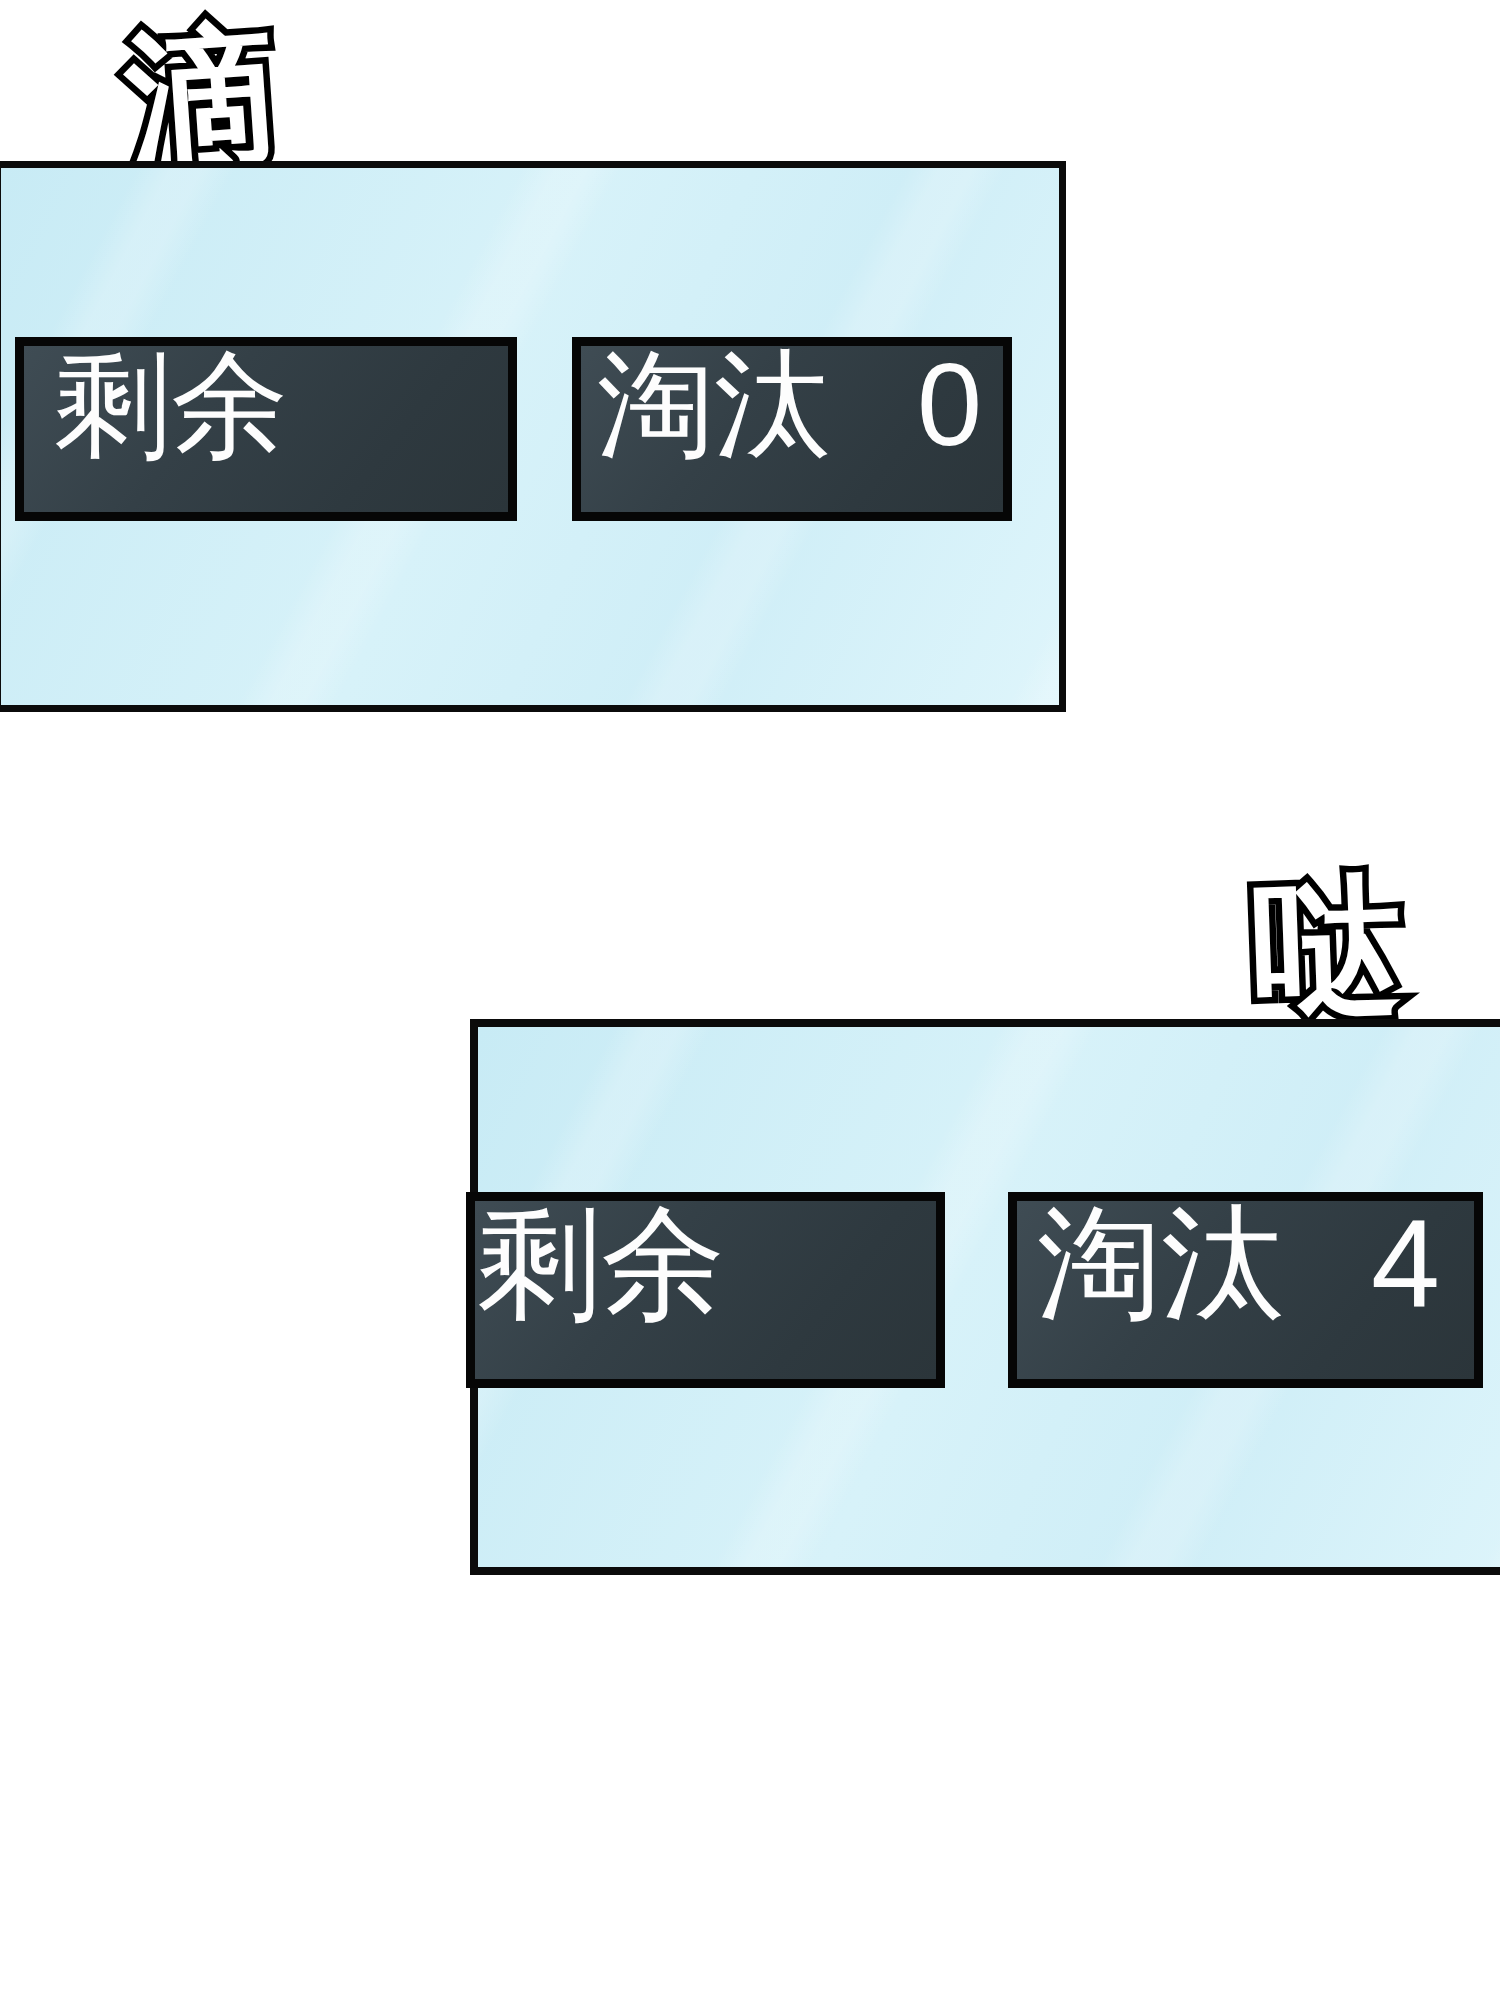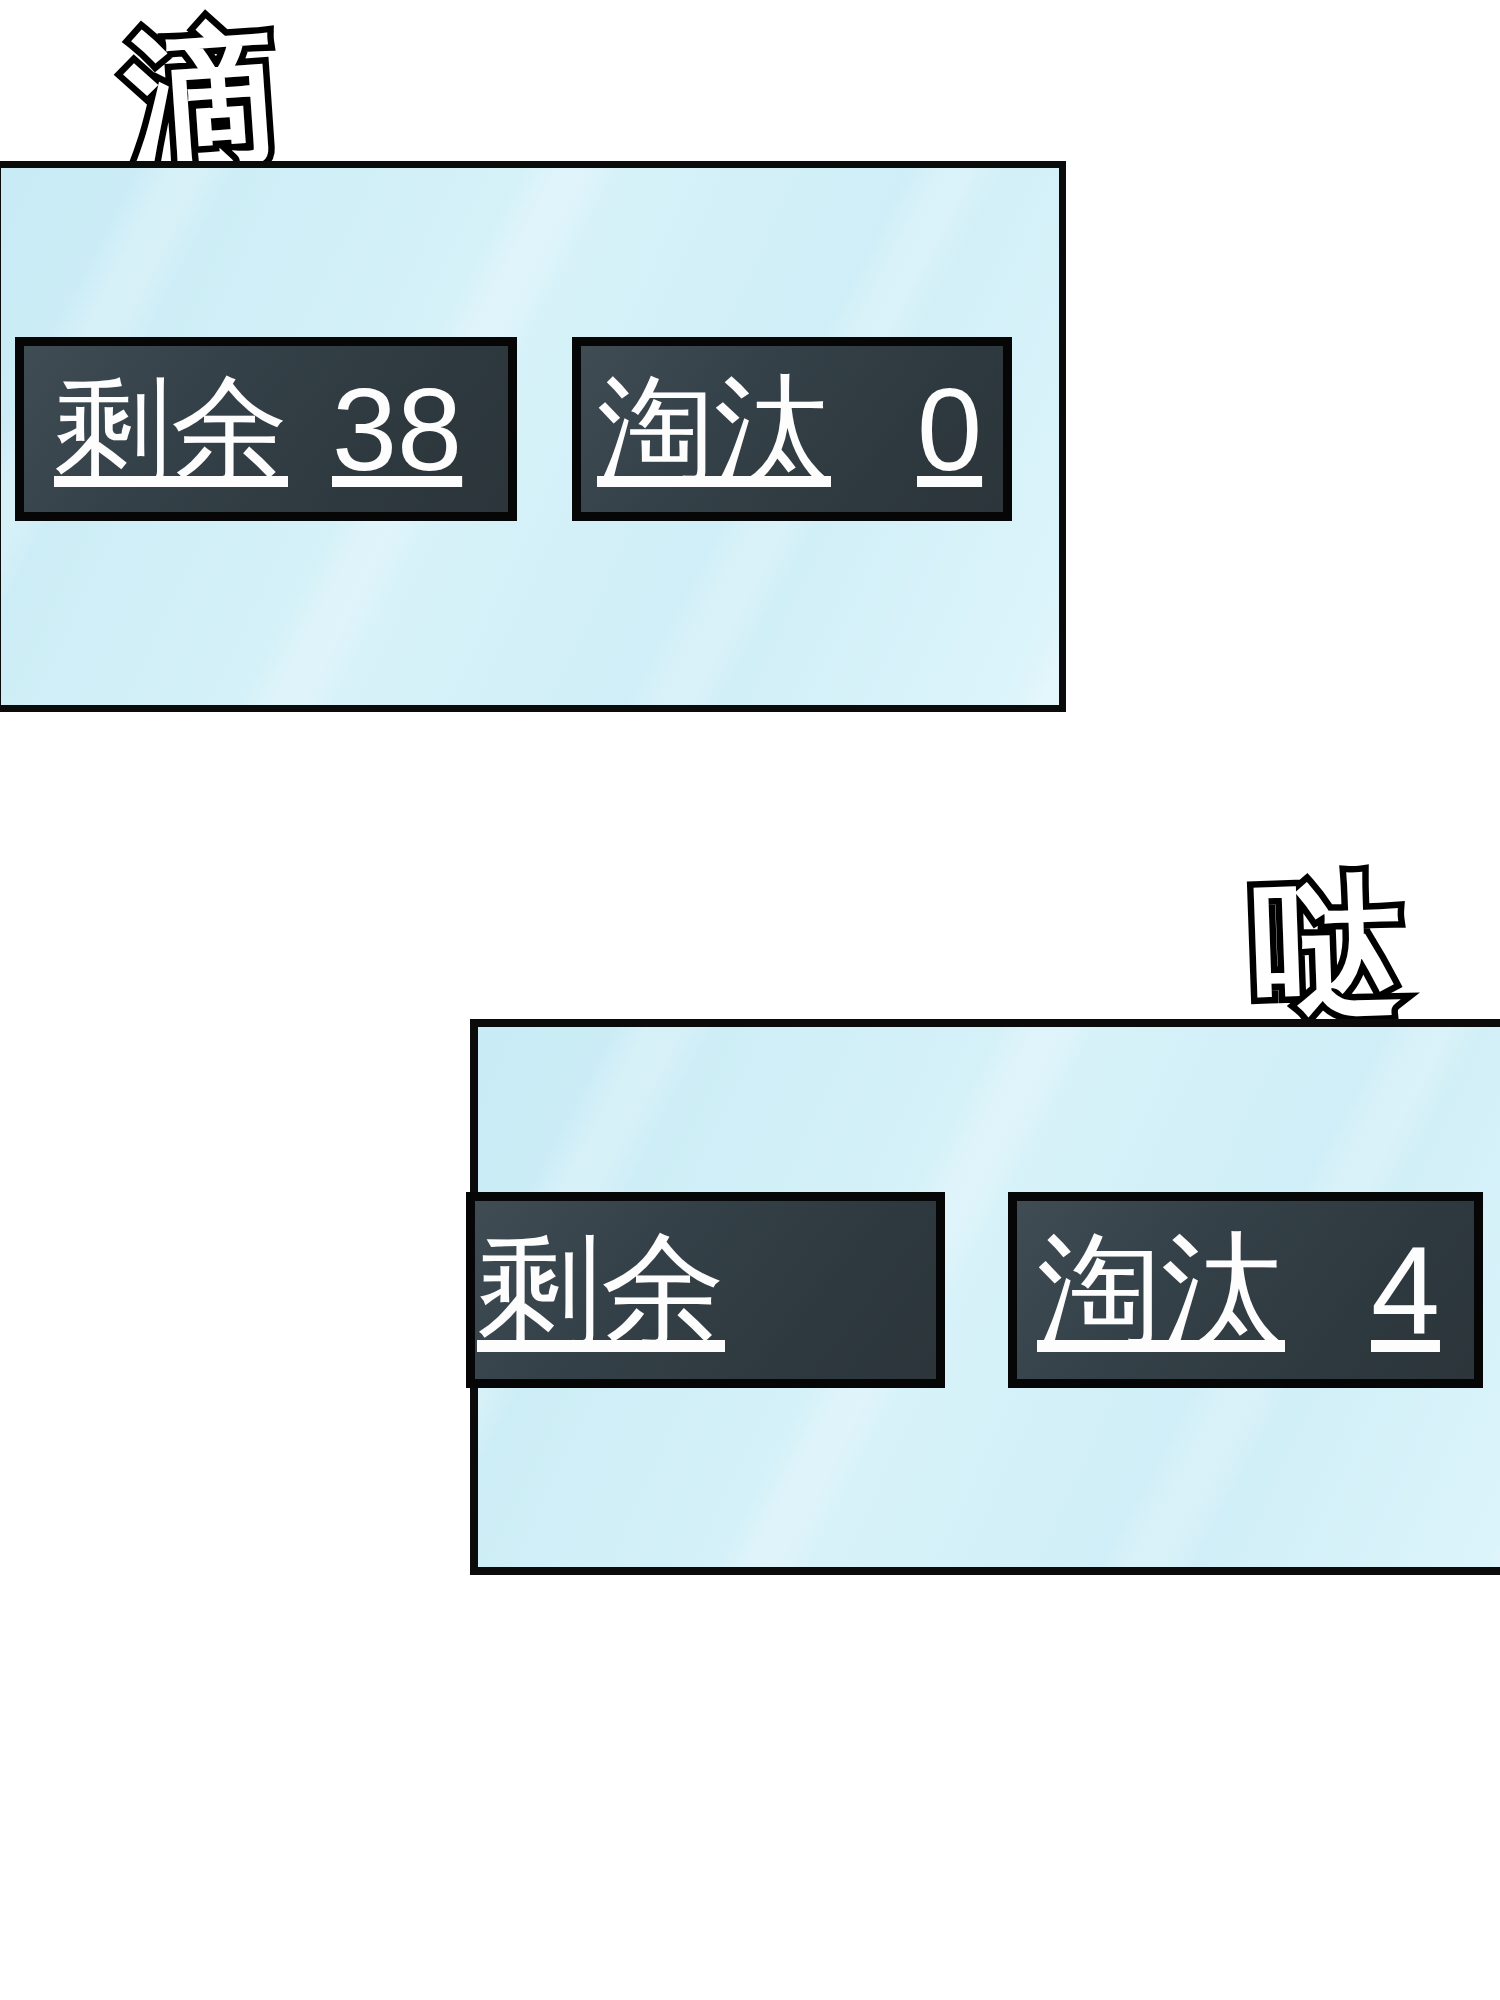--- a/index.html
+++ b/index.html
@@ -45,26 +45,24 @@
     border: 8px solid #0b0b0b;
   }
 
   
   .counter {
     position: absolute;
     box-sizing: border-box;
     border: 9px solid #060606;
     background-image: linear-gradient(128deg, #3f4c54 0%, #344047 38%, #2e393f 72%, #2b353a 100%);
     display: flex;
-    align-items: center;
     color: #fdfdfd;
     line-height: 1;
     white-space: nowrap;
     overflow: hidden;
-    text-decoration: underline;
   }
   .panel-top .counter { font-size: 117px; }
   .panel-bottom .counter { font-size: 124px; }
 
   .counter-remaining-top   { left: 14px;  top: 169px; width: 502px; height: 184px; padding-left: 30px; gap: 44px; }
   .counter-eliminated-top  { left: 571px; top: 169px; width: 440px; height: 184px; padding-left: 16px; gap: 86px; }
   .counter-remaining-bot   { left: -12px; top: 165px; width: 479px; height: 196px; padding-left: 2px;  gap: 58px; }
   .counter-eliminated-bot  { left: 530px; top: 165px; width: 475px; height: 196px; padding-left: 20px; gap: 86px; }
 
   .counter .lbl, .counter .val { display: inline-block; }
@@ -98,21 +96,20 @@
 <div class="stage">
 
   <div class="sfx sfx-drip">
     <span class="halo">滴</span>
     <span class="core">滴</span>
   </div>
 
   <div class="panel panel-top">
     <div class="counter counter-remaining-top">
       <span class="lbl">剩余</span>
-      <span class="val">38</span>
     </div>
     <div class="counter counter-eliminated-top">
       <span class="lbl">淘汰</span>
       <span class="val">0</span>
     </div>
   </div>
 
   <div class="sfx sfx-tap">
     <span class="halo">哒</span>
     <span class="core">哒</span>

